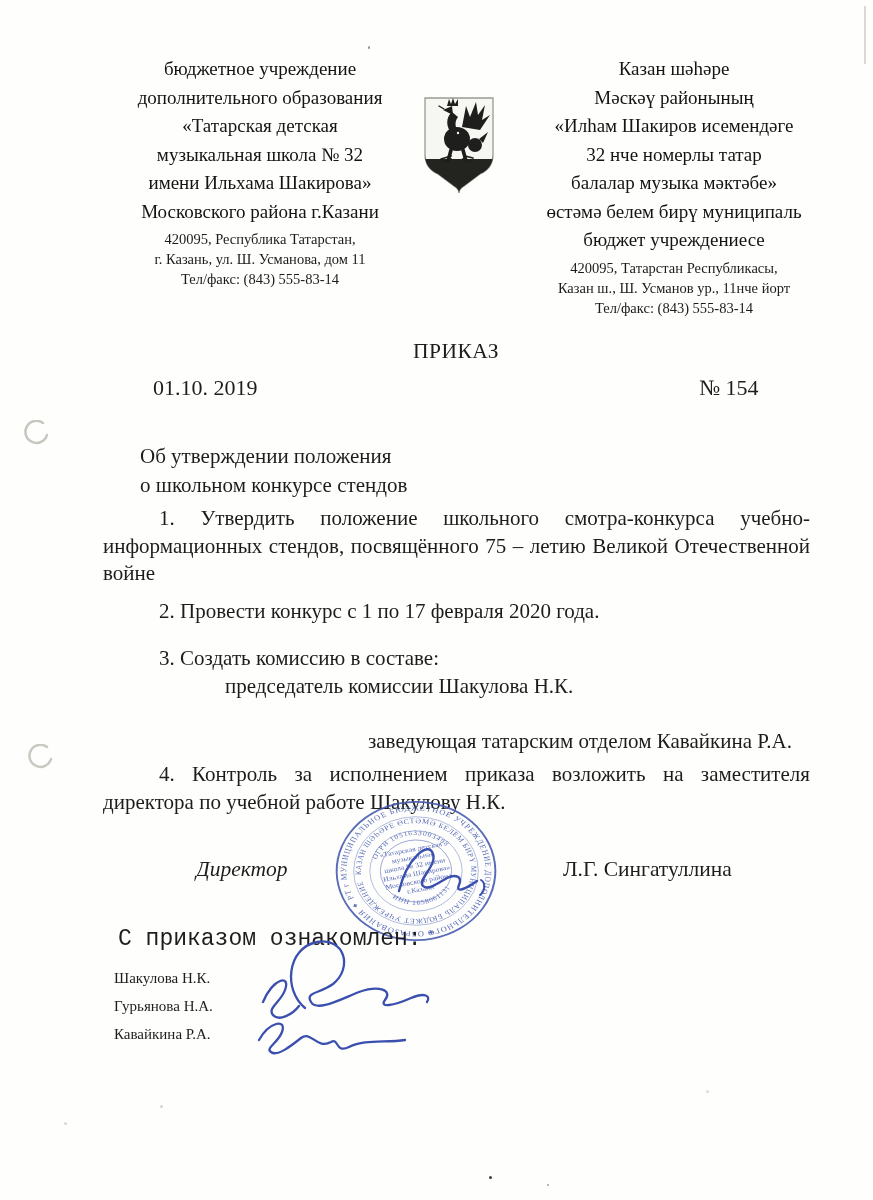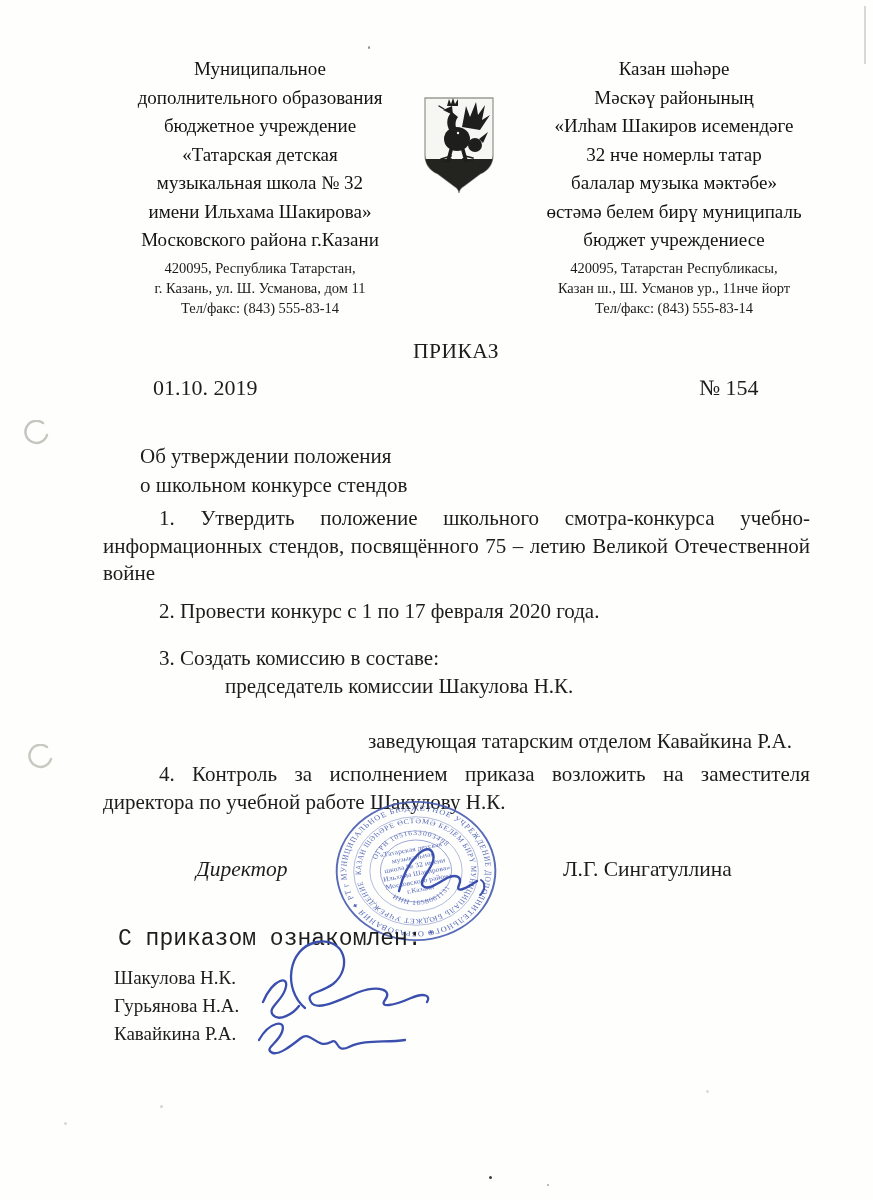--- a/index.html
+++ b/index.html
@@ -24,40 +24,39 @@
   .p2{position:absolute;top:598px;left:103px;width:707px;text-indent:56px;}
   .p3{position:absolute;top:645px;left:103px;width:707px;text-indent:56px;}
   .p3s0{position:absolute;top:673px;left:225px;}
   .p3s1{position:absolute;top:700px;left:225px;}
   .p3s2{position:absolute;top:728px;left:368px;}
   .p4{position:absolute;top:761px;left:103px;width:707px;text-indent:56px;text-align:justify;}
   
   .dir-label{position:absolute;top:857px;left:196px;font-size:21.5px;font-style:italic;}
   .dir-name{position:absolute;top:857px;left:563px;font-size:21.5px;}
   .ack-label{position:absolute;top:926px;left:118px;font-size:23px;font-family:Liberation Mono, monospace;}
-  .ack-names{position:absolute;top:964px;left:114px;font-size:19px;line-height:28px;}
+  .ack-names{position:absolute;top:964px;left:114px;font-size:15px;line-height:28px;}
   .stamp{position:absolute;left:331px;top:797px;opacity:.88;}
   .sig-director{position:absolute;left:393px;top:836px;}
   .sig-ack{position:absolute;left:235px;top:930px;}
   
   .crescent{position:absolute;}
   .c1{left:22px;top:420px;}
   .c2{left:26px;top:744px;}
   .edge-line{position:absolute;left:864px;top:6px;width:2px;height:58px;background:#c4c4be;opacity:.65;}
   .speck{position:absolute;border-radius:50%;}
 </style>
 </head>
 <body>
 
 <div class="page">
 
   <div class="hcol hcol-left">
-    <div>Муниципальное</div>
+    <div>бюджетное учреждение</div>
     <div>дополнительного образования</div>
-    <div>бюджетное учреждение</div>
     <div>«Татарская детская</div>
     <div>музыкальная школа № 32</div>
     <div>имени Ильхама Шакирова»</div>
     <div>Московского района  г.Казани</div>
     <div class="haddr">
       <div>420095,  Республика Татарстан,</div>
       <div>г. Казань,  ул. Ш. Усманова, дом 11</div>
       <div>Тел/факс: (843) 555-83-14</div>
     </div>
   </div>

